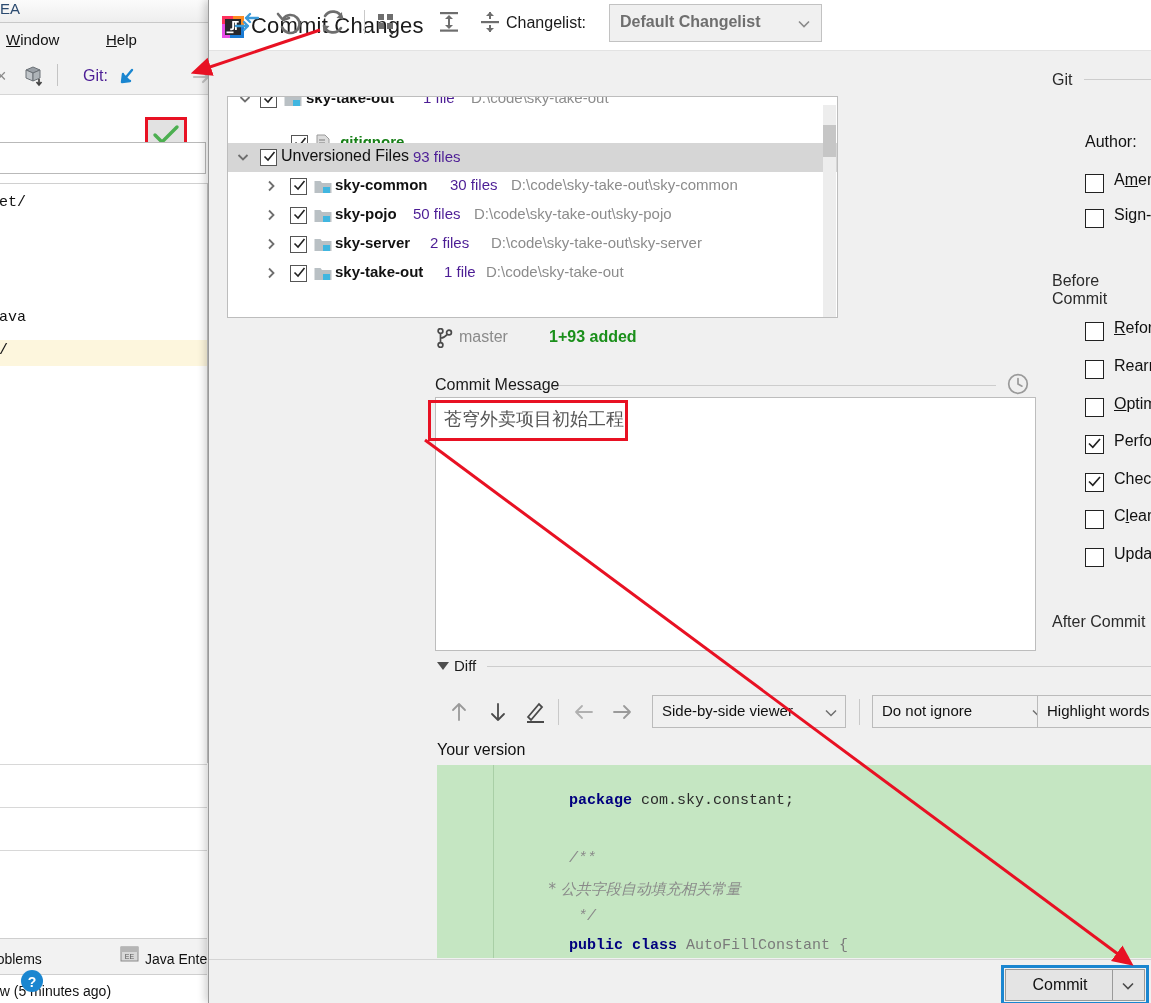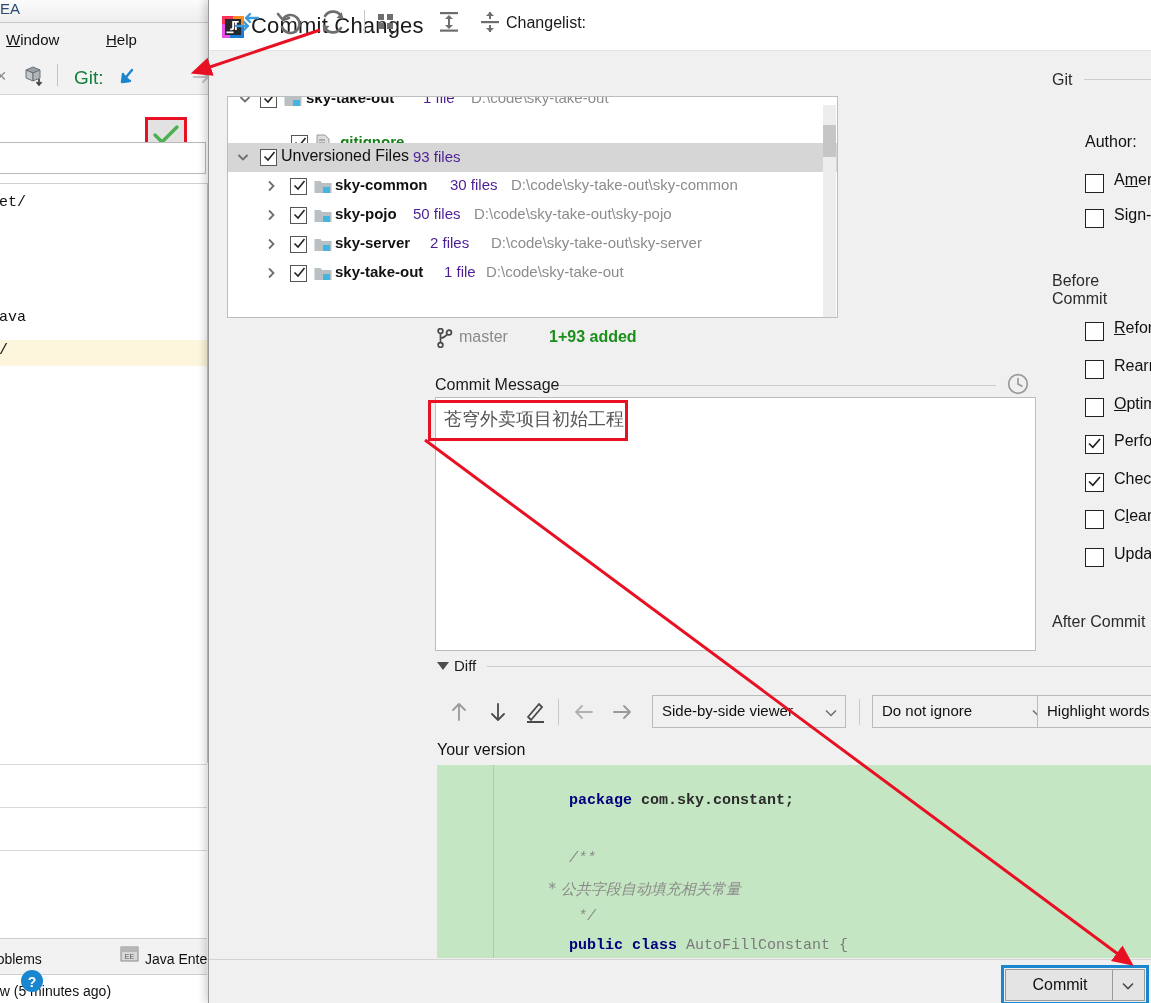--- a/index.html
+++ b/index.html
@@ -25,21 +25,21 @@
   .menu-item{position:absolute;top:8px;font-size:15px;color:#111;}
   .menu-item u{text-decoration:underline;}
   #menu-window{left:6px;}
   #menu-help{left:106px;}
 
   .ide-toolbar{position:absolute;left:0;top:58px;width:1151px;height:36px;background:#f2f2f2;
     border-bottom:1px solid #d6d6d6;}
   .tb-x{position:absolute;left:-4px;top:8px;font-size:18px;color:#8a8a8a;}
   .tb-cube{position:absolute;left:22px;top:6px;width:24px;height:24px;}
   .tb-div{position:absolute;left:57px;top:6px;width:1px;height:22px;background:#c4c4c4;}
-  .tb-gitlabel{position:absolute;left:74px;top:9px;font-size:19px;color:#15803d;}
+  .tb-gitlabel{position:absolute;left:83px;top:9px;font-size:16px;color:#4c1d95;}
   .tb-arrow-down{position:absolute;left:115px;top:7px;width:24px;height:24px;}
   .tb-check-box{position:absolute;left:147px;top:61px;width:38px;height:30px;
     background:#e2e2e2;border:1px solid #d0d0d0;box-sizing:border-box;}
   .tb-check{position:absolute;left:152px;top:66px;width:28px;height:22px;}
   .tb-check-hl{position:absolute;left:145px;top:59px;width:42px;height:34px;
     border:3px solid #e81123;box-sizing:border-box;}
   .tb-arrow-right{position:absolute;left:190px;top:7px;width:24px;height:24px;opacity:.55;}
 
   .ide-searchbox{position:absolute;left:-6px;top:142px;width:212px;height:32px;
     background:#fff;border:1px solid #b9b9b9;box-sizing:border-box;}
@@ -137,21 +137,21 @@
   .dcombo .combo-chev{right:7px;top:10px;}
   .your-version{position:absolute;left:228px;top:741px;font-size:16px;color:#111;}
 
   .code-area{position:absolute;left:228px;top:765px;width:923px;height:193px;
     background:#c5e6c2;overflow:hidden;}
   .gutter{position:absolute;left:0;top:0;width:56px;height:193px;background:#c5e6c2;}
   .gutter-sep{position:absolute;left:56px;top:0;width:1px;height:193px;background:#a9cfa6;}
   .cl{position:absolute;left:78px;font-size:15px;white-space:pre;
     font-family:"Liberation Mono","DejaVu Sans Mono",monospace;}
   .k{color:#00007f;font-weight:bold;}
-  .n{color:#2b2b2b;font-weight:bold;}
+  .n{color:#2b2b2b;}
   .cmt{color:#8a8a8a;font-style:italic;}
   .cls{color:#7a7a7a;}
 
   
   .bottom-bar{position:absolute;left:0;top:959px;width:942px;height:44px;background:#f0f0f0;
     border-top:1px solid #d4d4d4;}
   .help-ic{position:absolute;left:20px;top:969px;width:24px;height:24px;}
   .commit-btn{position:absolute;left:1005px;top:969px;width:108px;height:32px;background:#e4e4e4;
     border:1px solid #9a9a9a;box-sizing:border-box;}
   .commit-btn span{position:absolute;left:0;top:6px;width:108px;text-align:center;font-size:16px;color:#111;}
@@ -299,20 +299,28 @@
   <div class="tbtn" style="left:265px;">
     <svg width="32" height="32" viewBox="0 0 32 32">
       <rect x="7" y="15" width="18" height="2.2" fill="#6e6e6e"></rect>
       <path d="M12 10 L16 6 L20 10 Z" fill="#6e6e6e"></path>
       <path d="M16 6 L16 13" stroke="#6e6e6e" stroke-width="2"></path>
       <path d="M12 22 L16 26 L20 22 Z" fill="#6e6e6e"></path>
       <path d="M16 19 L16 26" stroke="#6e6e6e" stroke-width="2"></path>
     </svg>
   </div>
   <div class="changelist-label">Changelist:</div>
+  <div class="changelist-combo">
+    <div class="changelist-value">Default Changelist</div>
+    <div class="combo-chev">
+      <svg width="14" height="14" viewBox="0 0 14 14">
+          <path d="M2 4.5 L7 9.5 L12 4.5" stroke="#8a8a8a" stroke-width="1.6" fill="none"></path>
+        </svg>
+    </div>
+  </div>
 
   <div class="tree-wrap">
 
     <div class="tree-row" style="top:-12px;">
       <div class="tw-arrow" style="left:10px;top:7px;">
         <svg width="14" height="14" viewBox="0 0 14 14">
             <path d="M2.5 5 L7 9.5 L11.5 5" stroke="#6e6e6e" stroke-width="1.8" fill="none"></path>
           </svg>
       </div>
       <div class="cb" style="left:32px;top:6px;">

